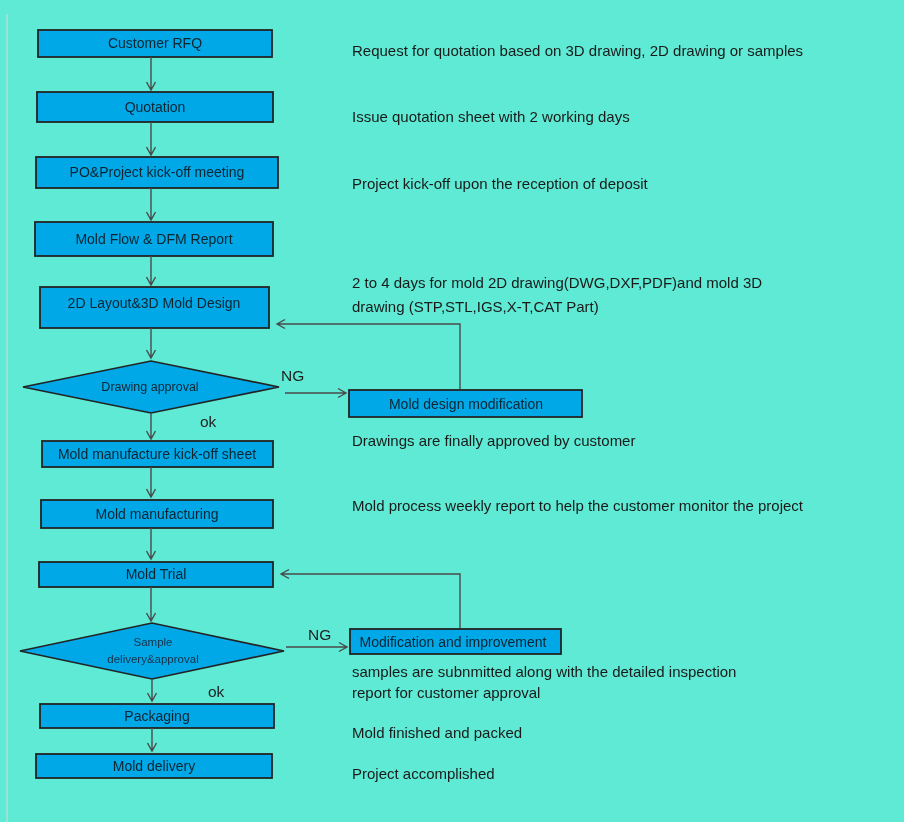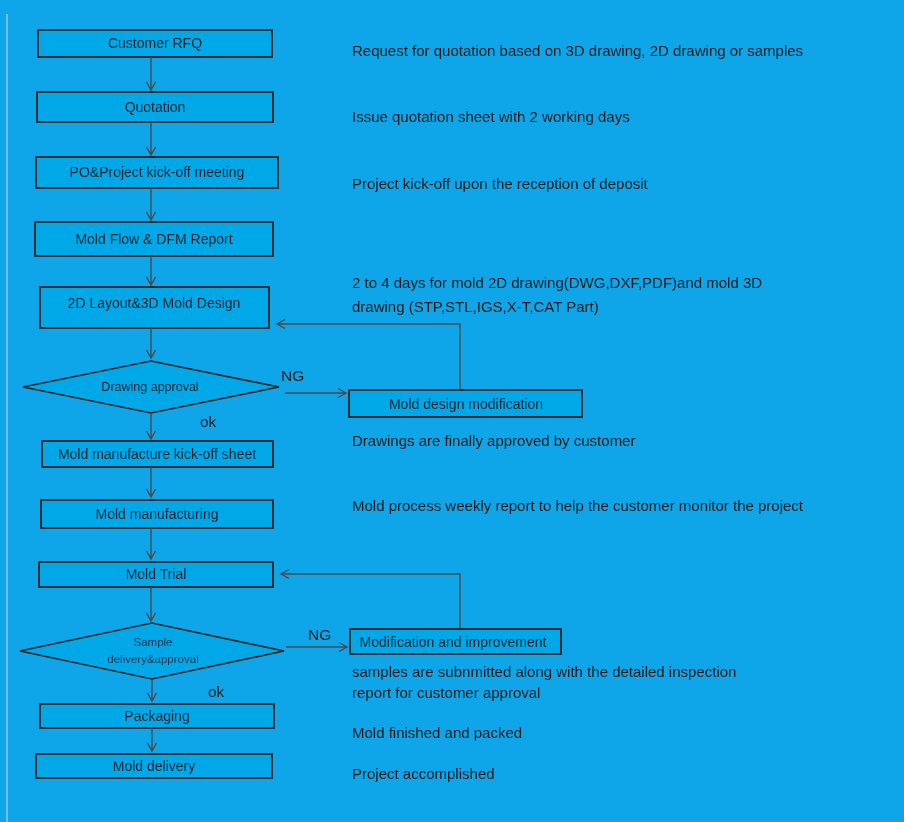--- a/index.html
+++ b/index.html
@@ -4,21 +4,21 @@
 <style>
   html, body {
     margin: 0;
     padding: 0;
     background: #ffffff;
   }
   .canvas {
     position: relative;
     width: 904px;
     height: 822px;
-    background: #0ea5e9;
+    background: #5eead4;
     font-family: "Liberation Sans", sans-serif;
     overflow: hidden;
   }
   svg { display: block; }
   .box {
     fill: var(--box-fill, #00A8E8);
     stroke: var(--box-border, #232323);
     stroke-width: 1.8;
   }
   .diamond {

